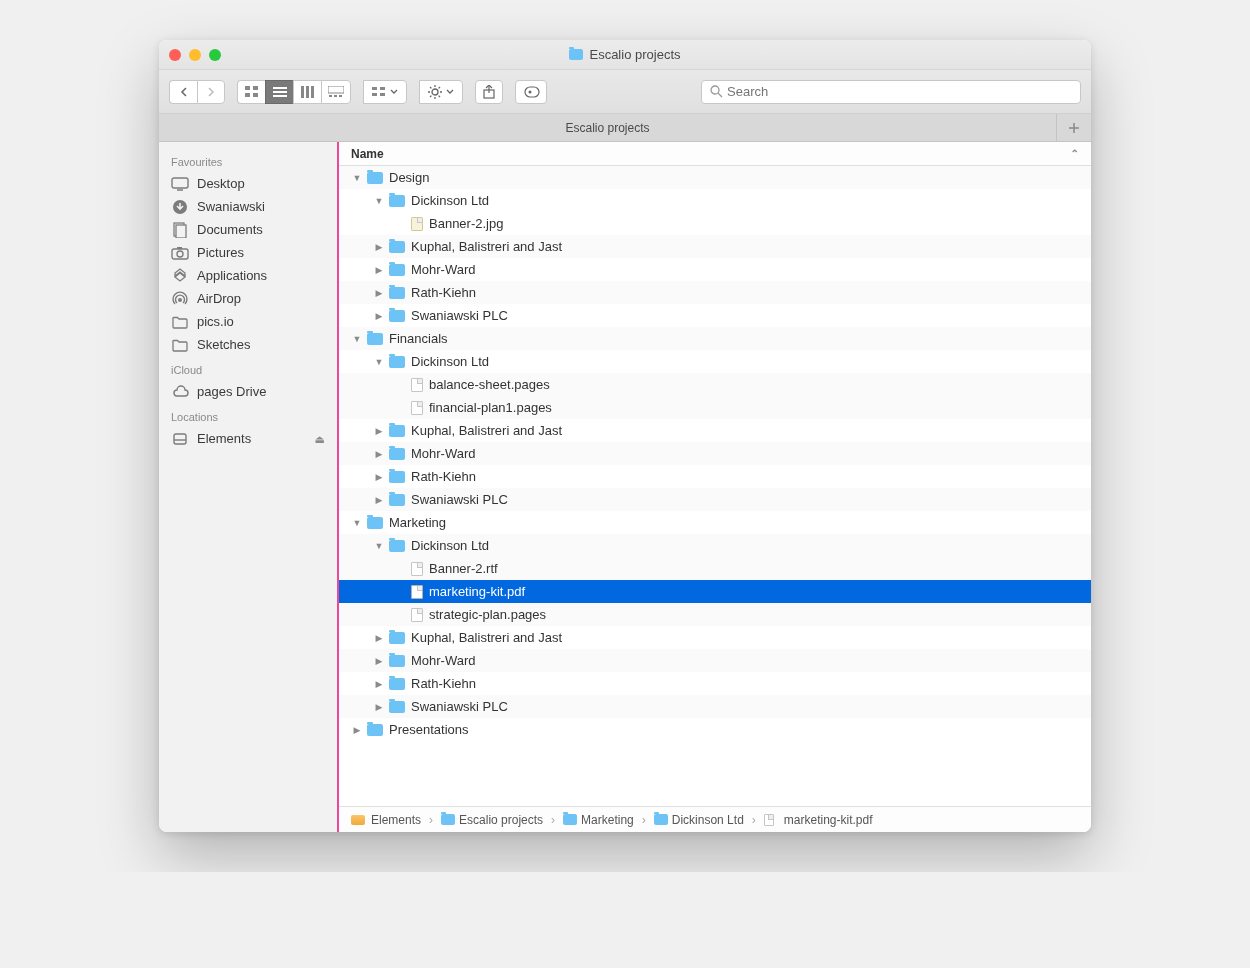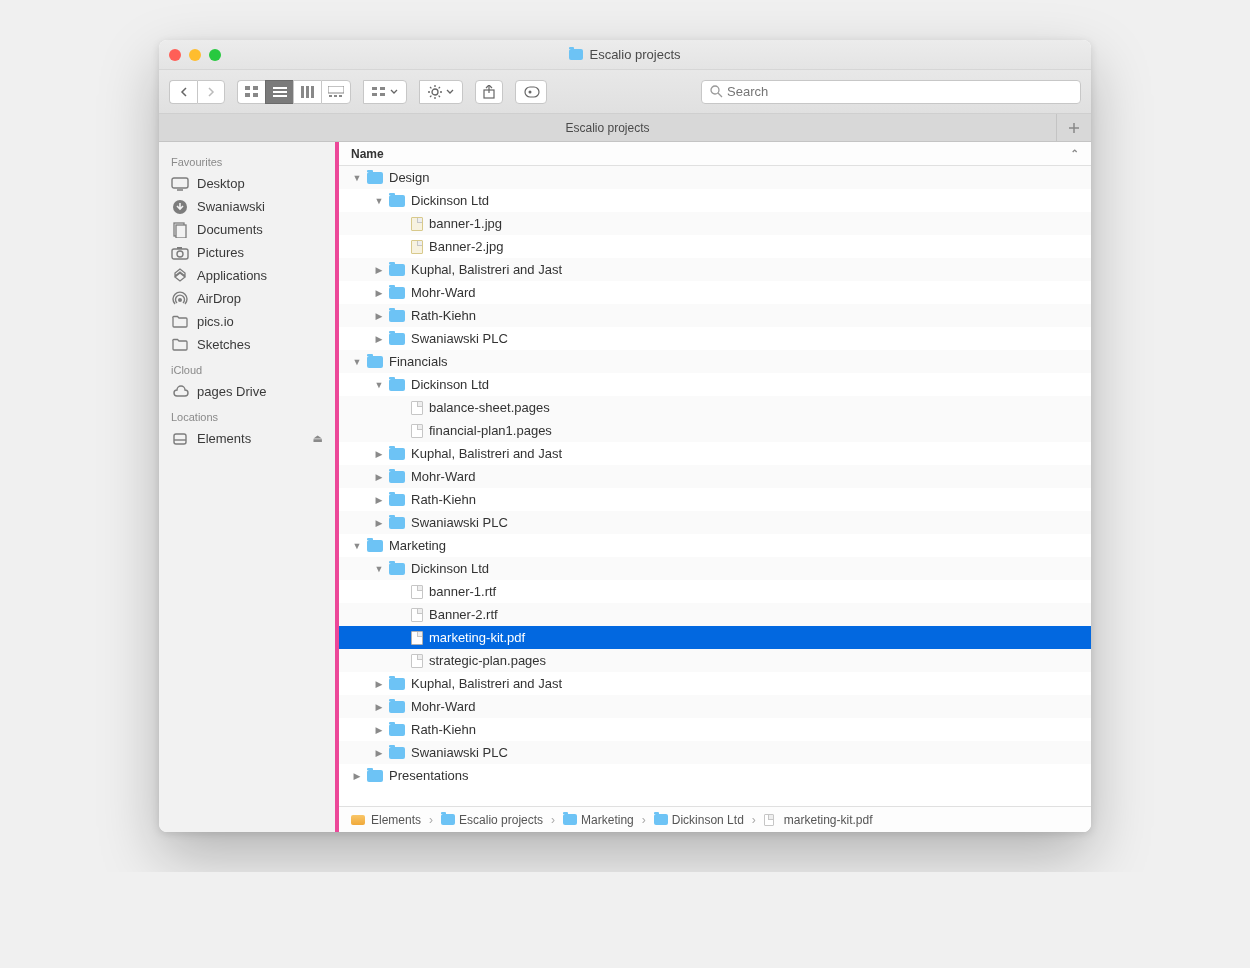--- a/index.html
+++ b/index.html
@@ -90,26 +90,26 @@
   display: flex;
   align-items: stretch;
 }
 .tab {
   flex: 1; display: flex; align-items: center; justify-content: center;
   font-size: 12px; color: #4a4a4a; border-right: 1px solid #c4c4c4;
 }
 .tab-add { width: 34px; display: flex; align-items: center; justify-content: center; color: #888; }
 .body { display: flex; height: 690px; }
 .sidebar {
-  width: 180px; background: #f2f2f2; border-right: 4px solid #ec4899;
+  width: 180px; background: #f2f2f2; border-right: 2px solid #ec4899;
   padding: 6px 0; overflow: auto;
 }
 .sb-heading { font-size: 11px; color: #8a8a8a; padding: 8px 12px 4px; font-weight: 500; }
 .sb-item {
-  display: flex; align-items: center; gap: 8px;
+  display: flex; align-items: flex-end; gap: 8px;
   padding: 4px 12px; font-size: 13px; color: #3a3a3a;
   cursor: default;
 }
 .sb-item .ico { width: 18px; height: 14px; display: flex; align-items: center; justify-content: center; color: #7c7c7c; }
 .sb-item .eject { margin-left: auto; color: #8a8a8a; font-size: 11px; }
 .main { flex: 1; display: flex; flex-direction: column; background: #fff; }
 .col-header {
   height: 24px; background: #fdfdfd; border-bottom: 1px solid #e0e0e0;
   display: flex; align-items: center; padding: 0 12px;
   font-size: 12px; font-weight: 600;
@@ -403,26 +403,20 @@
             <span class="disclosure">▼</span>
             <span class="folder-icon"></span>
             <span>Design</span>
           </div>
           <div class="row odd">
             <span class="indent" style="width: 34px;"></span>
             <span class="disclosure">▼</span>
             <span class="folder-icon"></span>
             <span>Dickinson Ltd</span>
           </div>
-          <div class="row even">
-            <span class="indent" style="width: 56px;"></span>
-            <span class="no-disclosure"></span>
-            <span class="file-icon img"></span>
-            <span>banner-1.jpg</span>
-          </div>
           <div class="row odd">
             <span class="indent" style="width: 56px;"></span>
             <span class="no-disclosure"></span>
             <span class="file-icon img"></span>
             <span>Banner-2.jpg</span>
           </div>
           <div class="row even">
             <span class="indent" style="width: 34px;"></span>
             <span class="disclosure">▶</span>
             <span class="folder-icon"></span>
@@ -498,26 +492,20 @@
             <span class="indent" style="width: 12px;"></span>
             <span class="disclosure">▼</span>
             <span class="folder-icon"></span>
             <span>Marketing</span>
           </div>
           <div class="row even">
             <span class="indent" style="width: 34px;"></span>
             <span class="disclosure">▼</span>
             <span class="folder-icon"></span>
             <span>Dickinson Ltd</span>
-          </div>
-          <div class="row odd">
-            <span class="indent" style="width: 56px;"></span>
-            <span class="no-disclosure"></span>
-            <span class="file-icon doc"></span>
-            <span>banner-1.rtf</span>
           </div>
           <div class="row even">
             <span class="indent" style="width: 56px;"></span>
             <span class="no-disclosure"></span>
             <span class="file-icon doc"></span>
             <span>Banner-2.rtf</span>
           </div>
           <div class="row odd selected">
             <span class="indent" style="width: 56px;"></span>
             <span class="no-disclosure"></span>

